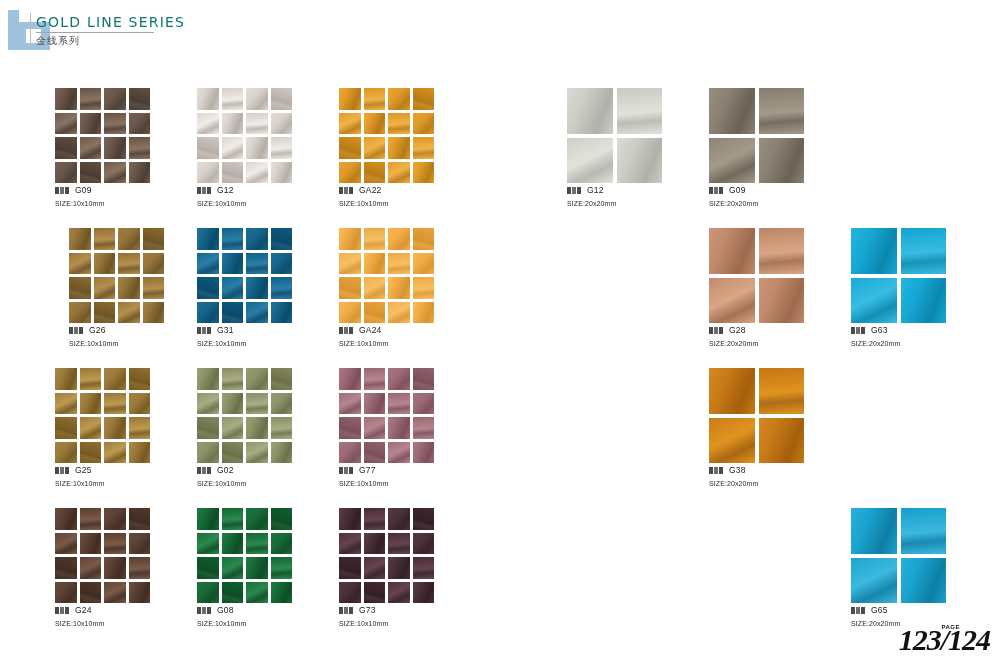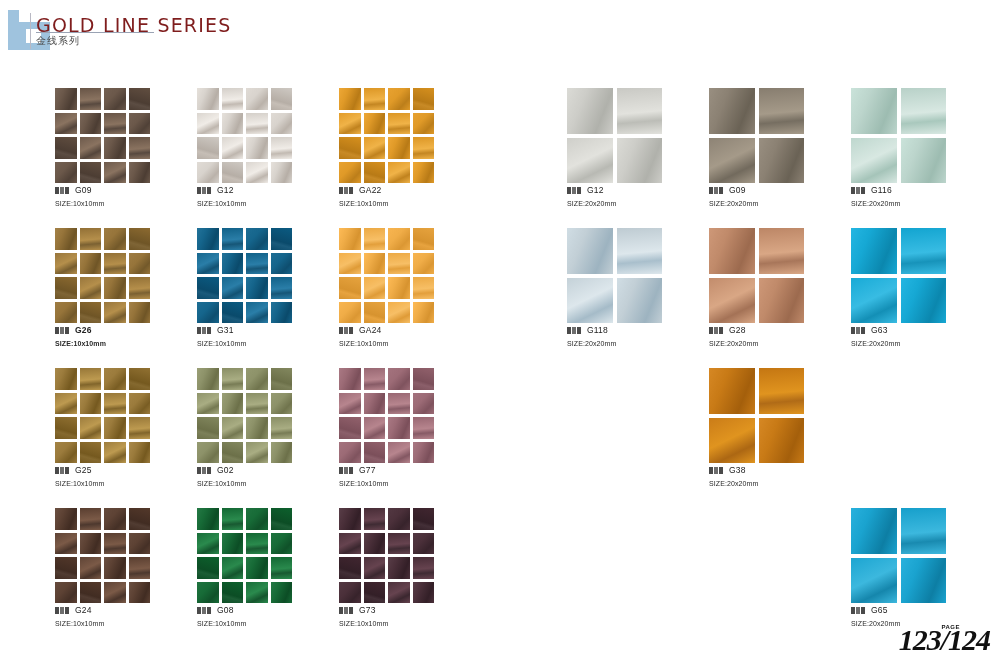--- a/index.html
+++ b/index.html
@@ -14,22 +14,22 @@
 
   
   #header { position:absolute; left:0; top:0; width:1000px; height:60px; }
   #logo-mark { position:absolute; left:8px; top:10px; width:42px; height:40px; }
   #logo-mark .bar      { position:absolute; left:0; top:0; width:11px; height:40px; background:#9fc3de; }
   #logo-mark .bowl     { position:absolute; left:11px; top:12px; width:31px; height:28px; background:#9fc3de; }
   #logo-mark .counter  { position:absolute; left:18px; top:19px; width:15px; height:14px; background:#ffffff; }
   #title-rule-v { position:absolute; left:30px; top:13px; width:1px; height:36px; background:#b9b9c4; }
   #title-en {
     position:absolute; left:36px; top:14px;
-    font-size:19px; letter-spacing:1.2px; font-weight:400;
-    color:#7f1d1d;
+    font-size:14px; letter-spacing:1.2px; font-weight:400;
+    color:#0f766e;
     font-family:"DejaVu Sans", sans-serif;
     white-space:nowrap;
   }
   #title-rule-h { position:absolute; left:36px; top:32px; width:118px; height:1px; background:#9aa3b4; }
   #title-zh {
     position:absolute; left:36px; top:34px;
     font-size:10px; color:#4a4a4a; letter-spacing:1px; white-space:nowrap;
   }
 
   
@@ -190,38 +190,21 @@
       <div class="caption">
         <span class="legend-icon">
           <i></i>
           <i></i>
           <i></i>
         </span>
         <span class="code">G09</span>
       </div>
       <div class="size">SIZE:20x20mm</div>
     </div>
-    <div class="cell" style="left: 851px; top: 16px; width: 95px;">
-      <div class="swatch" style="width: 95px; height: 93px;">
-        <div class="tile" style="left: 0px; top: 0px; width: 45.5px; height: 45.5px; background: linear-gradient(112deg, rgb(202, 227, 218) 0%, rgb(188, 213, 204) 32%, rgb(157, 188, 177) 72%, rgb(188, 213, 204) 100%);"></div>
-        <div class="tile" style="left: 49.5px; top: 0px; width: 45.5px; height: 45.5px; background: linear-gradient(175deg, rgb(184, 209, 200) 0%, rgb(216, 232, 226) 53%, rgb(169, 200, 189) 72%, rgb(216, 232, 226) 100%);"></div>
-        <div class="tile" style="left: 0px; top: 49.5px; width: 45.5px; height: 45.5px; background: linear-gradient(154deg, rgb(190, 215, 206) 0%, rgb(216, 232, 226) 46%, rgb(165, 196, 185) 72%, rgb(216, 232, 226) 100%);"></div>
-        <div class="tile" style="left: 49.5px; top: 49.5px; width: 45.5px; height: 45.5px; background: linear-gradient(112deg, rgb(202, 227, 218) 0%, rgb(188, 213, 204) 32%, rgb(157, 188, 177) 72%, rgb(188, 213, 204) 100%);"></div>
-      </div>
-      <div class="caption">
-        <span class="legend-icon">
-          <i></i>
-          <i></i>
-          <i></i>
-        </span>
-        <span class="code">G116</span>
-      </div>
-      <div class="size">SIZE:20x20mm</div>
-    </div>
-    <div class="cell" style="left: 55px; top: 156px; width: 95px; font-weight: bold;">
+    <div class="cell" style="left: 69px; top: 156px; width: 95px;">
       <div class="swatch" style="width: 95px; height: 93px;">
         <div class="tile" style="left: 0px; top: 0px; width: 21.5px; height: 21.5px; background: linear-gradient(112deg, rgb(164, 130, 72) 0%, rgb(150, 116, 58) 32%, rgb(111, 85, 38) 72%, rgb(150, 116, 58) 100%);"></div>
         <div class="tile" style="left: 24.5px; top: 0px; width: 21.5px; height: 21.5px; background: linear-gradient(175deg, rgb(146, 112, 54) 0%, rgb(181, 143, 75) 53%, rgb(123, 97, 50) 72%, rgb(181, 143, 75) 100%);"></div>
         <div class="tile" style="left: 49px; top: 0px; width: 21.5px; height: 21.5px; background: linear-gradient(133deg, rgb(158, 124, 66) 0%, rgb(150, 116, 58) 39%, rgb(115, 89, 42) 72%, rgb(150, 116, 58) 100%);"></div>
         <div class="tile" style="left: 73.5px; top: 0px; width: 21.5px; height: 21.5px; background: linear-gradient(196deg, rgb(140, 106, 48) 0%, rgb(111, 85, 38) 60%, rgb(127, 101, 54) 72%, rgb(111, 85, 38) 100%);"></div>
         <div class="tile" style="left: 0px; top: 24.5px; width: 21.5px; height: 21.5px; background: linear-gradient(154deg, rgb(152, 118, 60) 0%, rgb(181, 143, 75) 46%, rgb(119, 93, 46) 72%, rgb(181, 143, 75) 100%);"></div>
         <div class="tile" style="left: 24.5px; top: 24.5px; width: 21.5px; height: 21.5px; background: linear-gradient(112deg, rgb(164, 130, 72) 0%, rgb(150, 116, 58) 32%, rgb(111, 85, 38) 72%, rgb(150, 116, 58) 100%);"></div>
         <div class="tile" style="left: 49px; top: 24.5px; width: 21.5px; height: 21.5px; background: linear-gradient(175deg, rgb(146, 112, 54) 0%, rgb(181, 143, 75) 53%, rgb(123, 97, 50) 72%, rgb(181, 143, 75) 100%);"></div>
         <div class="tile" style="left: 73.5px; top: 24.5px; width: 21.5px; height: 21.5px; background: linear-gradient(133deg, rgb(158, 124, 66) 0%, rgb(150, 116, 58) 39%, rgb(115, 89, 42) 72%, rgb(150, 116, 58) 100%);"></div>
         <div class="tile" style="left: 0px; top: 49px; width: 21.5px; height: 21.5px; background: linear-gradient(196deg, rgb(140, 106, 48) 0%, rgb(111, 85, 38) 60%, rgb(127, 101, 54) 72%, rgb(111, 85, 38) 100%);"></div>
@@ -294,37 +277,20 @@
       <div class="caption">
         <span class="legend-icon">
           <i></i>
           <i></i>
           <i></i>
         </span>
         <span class="code">GA24</span>
       </div>
       <div class="size">SIZE:10x10mm</div>
     </div>
-    <div class="cell" style="left: 567px; top: 156px; width: 95px;">
-      <div class="swatch" style="width: 95px; height: 93px;">
-        <div class="tile" style="left: 0px; top: 0px; width: 45.5px; height: 45.5px; background: linear-gradient(112deg, rgb(208, 221, 228) 0%, rgb(194, 207, 214) 32%, rgb(157, 179, 192) 72%, rgb(194, 207, 214) 100%);"></div>
-        <div class="tile" style="left: 49.5px; top: 0px; width: 45.5px; height: 45.5px; background: linear-gradient(175deg, rgb(190, 203, 210) 0%, rgb(221, 231, 236) 53%, rgb(169, 191, 204) 72%, rgb(221, 231, 236) 100%);"></div>
-        <div class="tile" style="left: 0px; top: 49.5px; width: 45.5px; height: 45.5px; background: linear-gradient(154deg, rgb(196, 209, 216) 0%, rgb(221, 231, 236) 46%, rgb(165, 187, 200) 72%, rgb(221, 231, 236) 100%);"></div>
-        <div class="tile" style="left: 49.5px; top: 49.5px; width: 45.5px; height: 45.5px; background: linear-gradient(112deg, rgb(208, 221, 228) 0%, rgb(194, 207, 214) 32%, rgb(157, 179, 192) 72%, rgb(194, 207, 214) 100%);"></div>
-      </div>
-      <div class="caption">
-        <span class="legend-icon">
-          <i></i>
-          <i></i>
-          <i></i>
-        </span>
-        <span class="code">G118</span>
-      </div>
-      <div class="size">SIZE:20x20mm</div>
-    </div>
     <div class="cell" style="left: 709px; top: 156px; width: 95px;">
       <div class="swatch" style="width: 95px; height: 93px;">
         <div class="tile" style="left: 0px; top: 0px; width: 45.5px; height: 45.5px; background: linear-gradient(112deg, rgb(206, 152, 120) 0%, rgb(192, 138, 106) 32%, rgb(156, 106, 78) 72%, rgb(192, 138, 106) 100%);"></div>
         <div class="tile" style="left: 49.5px; top: 0px; width: 45.5px; height: 45.5px; background: linear-gradient(175deg, rgb(188, 134, 102) 0%, rgb(217, 167, 133) 53%, rgb(168, 118, 90) 72%, rgb(217, 167, 133) 100%);"></div>
         <div class="tile" style="left: 0px; top: 49.5px; width: 45.5px; height: 45.5px; background: linear-gradient(154deg, rgb(194, 140, 108) 0%, rgb(217, 167, 133) 46%, rgb(164, 114, 86) 72%, rgb(217, 167, 133) 100%);"></div>
         <div class="tile" style="left: 49.5px; top: 49.5px; width: 45.5px; height: 45.5px; background: linear-gradient(112deg, rgb(206, 152, 120) 0%, rgb(192, 138, 106) 32%, rgb(156, 106, 78) 72%, rgb(192, 138, 106) 100%);"></div>
       </div>
       <div class="caption">
         <span class="legend-icon">
           <i></i>

